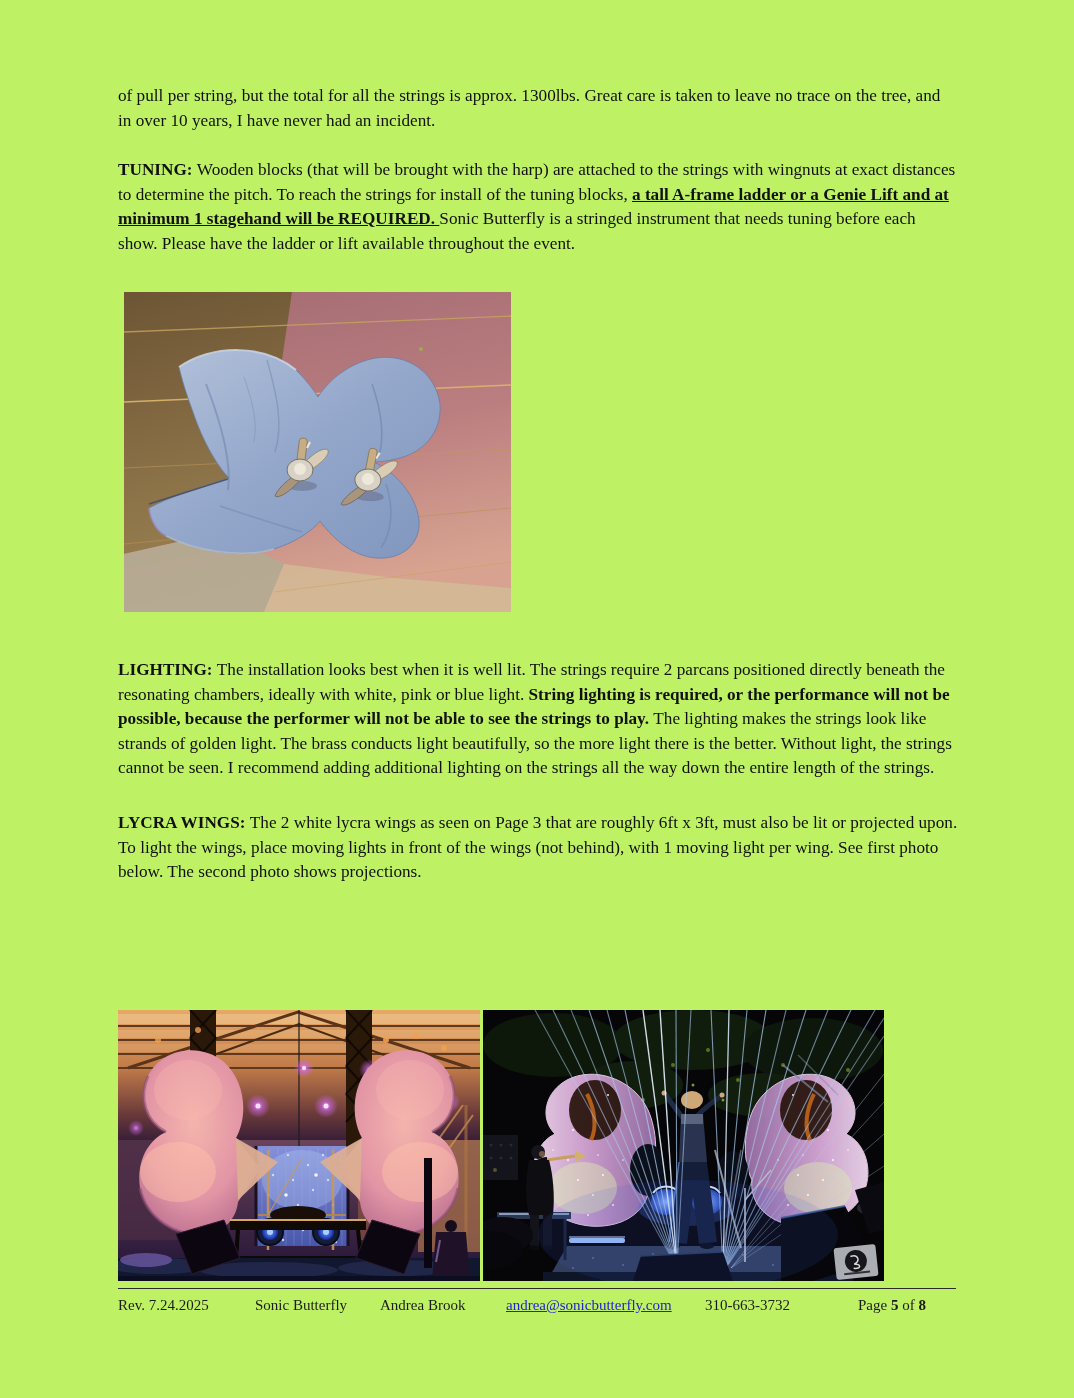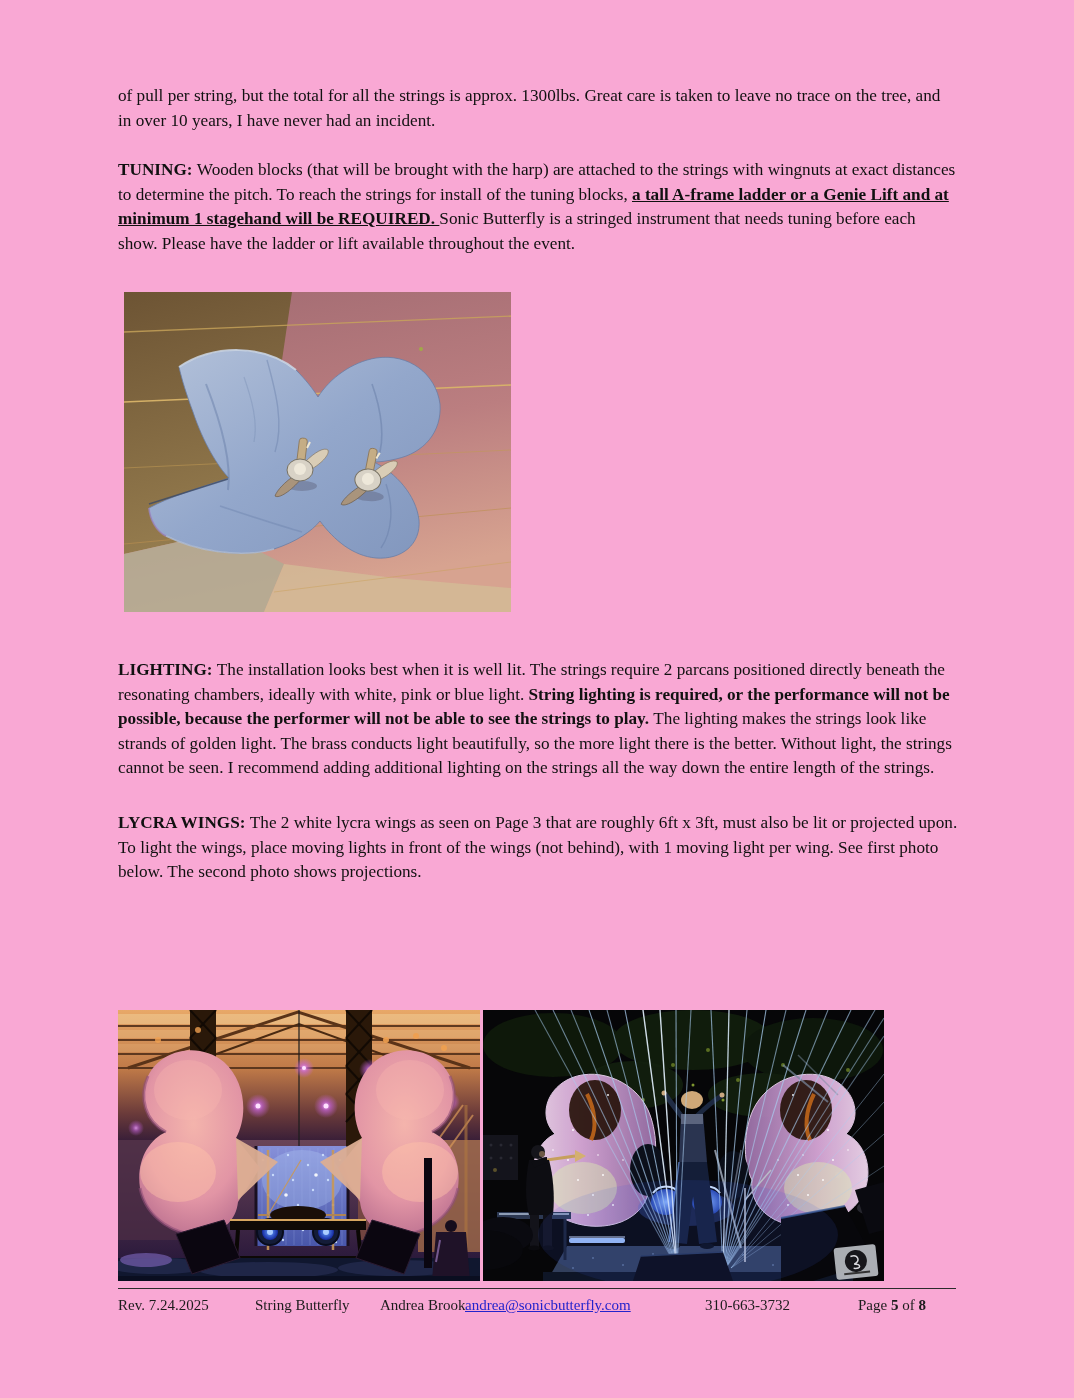--- a/index.html
+++ b/index.html
@@ -1,19 +1,19 @@
 <!DOCTYPE html>
 <html><head>
 <meta charset="utf-8">
 <style>
   html,body{margin:0;padding:0;background:#ffffff;}
   #page{
     position:relative;
     width:1074px;height:1398px;
-    background:#f9a8d4;
+    background:#bef264;
     font-family:"Liberation Serif", serif;
     color:#111111;
     overflow:hidden;
   }
   .para{
     position:absolute;left:118px;width:840px;
     font-size:17.2px;line-height:24.5px;
     text-align:left;
   }
   .r-n{font-weight:normal;}
@@ -29,21 +29,21 @@
     border-top:1.6px solid #2b2b2b;
   }
   .footer-item{
     position:absolute;top:1295px;
     font-size:15px;line-height:20px;color:#1c1c1c;
     white-space:nowrap;
   }
   #f-rev{left:118px;}
   #f-brand{left:255px;}
   #f-author{left:380px;}
-  #f-email{left:465px;}
+  #f-email{left:506px;}
   #f-phone{left:705px;text-align:right;}
   #f-page{left:858px;}
   a.email{color:#2323cc;text-decoration:underline;cursor:pointer;}
 </style>
 </head>
 <body>
 
 <div id="page">
 
   <div class="para" style="top:84px;"><span class="r-n">of pull per string, but the total for all the strings is approx. 1300lbs. Great care is taken to leave no trace on the tree, and in over 10 years, I have never had an incident.</span></div>
@@ -490,19 +490,19 @@
           <path d="M368,246 C376,244 378,252 371,254 C378,254 378,260 370,258" stroke="#d8d8dc" stroke-width="1.5" fill="none"></path>
           <rect x="360" y="262" width="26" height="2" fill="#333333"></rect>
         </g>
       </g>
       <ellipse cx="205" cy="225" rx="150" ry="55" fill="#3a5ae0" opacity="0.12"></ellipse>
     </svg>
   </div>
 
   <div id="footer-rule"></div>
   <div class="footer-item" id="f-rev">Rev. 7.24.2025</div>
-  <div class="footer-item" id="f-brand">String Butterfly</div>
+  <div class="footer-item" id="f-brand">Sonic Butterfly</div>
   <div class="footer-item" id="f-author">Andrea Brook</div>
   <div class="footer-item" id="f-email"><a class="email">andrea@sonicbutterfly.com</a></div>
   <div class="footer-item" id="f-phone">310-663-3732</div>
   <div class="footer-item" id="f-page"><span class="r-n">Page </span><span class="r-b">5</span><span class="r-n"> of </span><span class="r-b">8</span></div>
 
 </div>
 
 </body></html>

